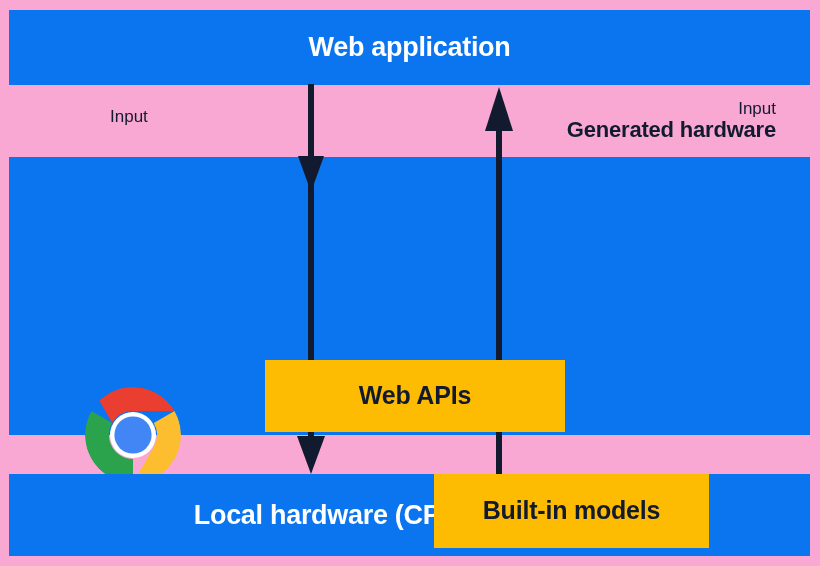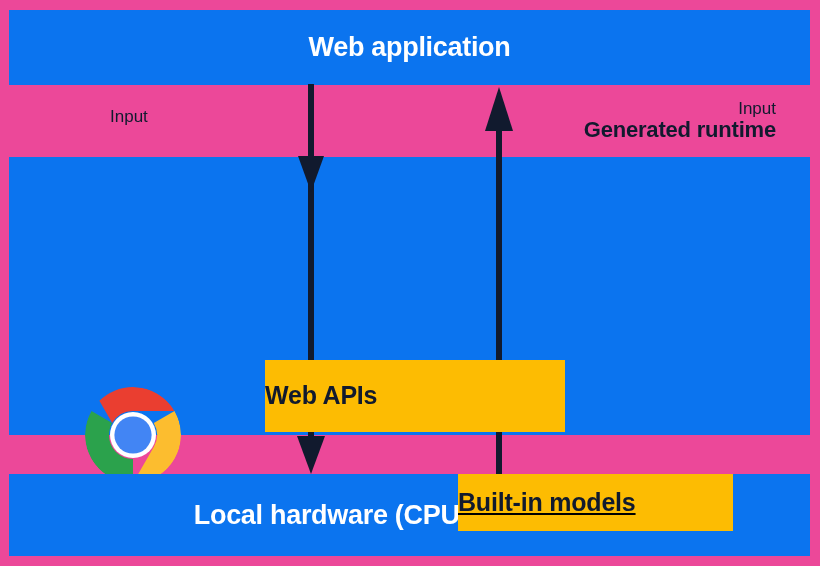--- a/index.html
+++ b/index.html
@@ -10,21 +10,21 @@
   body {
     width: 820px;
     height: 566px;
     font-family: "Liberation Sans", sans-serif;
     overflow: hidden;
   }
   #diagram {
     position: relative;
     width: 820px;
     height: 566px;
-    background: #ec4899;
+    background: #f9a8d4;
   }
 
   
   .layer-bar {
     position: absolute;
     background: #0b74ef;
     display: flex;
     align-items: center;
     justify-content: center;
   }
@@ -102,44 +102,43 @@
     width: 32px;
     height: 390px;
   }
 
   
   .yellow-box {
     position: absolute;
     background: #fdbc02;
     display: flex;
     align-items: center;
-    justify-content: flex-start;
+    justify-content: center;
     text-align: center;
   }
   .yellow-box-label {
     color: #111a2e;
     font-weight: 700;
     font-size: 25px;
     line-height: 1.25;
     letter-spacing: -0.2px;
   }
   #web-apis-box {
     left: 256px;
     top: 203px;
     width: 300px;
     height: 72px;
     z-index: 5;
   }
   #builtin-models-box {
-    left: 449px;
+    left: 425px;
     top: 317px;
     width: 275px;
-    height: 57px;
+    height: 74px;
     z-index: 5;
-    text-decoration: underline;
   }
 
   
   #browser-mark {
     position: absolute;
     left: 76px;
     top: 230px;
     width: 96px;
     height: 96px;
   }
@@ -163,21 +162,21 @@
   <div class="layer-bar" id="web-application-bar">
     <span class="layer-bar-label">Web application</span>
   </div>
 
   <div class="io-label" id="input-annotation">
     <span class="io-kicker">Input</span>
   </div>
 
   <div class="io-label" id="output-annotation">
     <span class="io-kicker">Input</span>
-    <span class="io-value">Generated runtime</span>
+    <span class="io-value">Generated hardware</span>
   </div>
 
   <div class="layer-bar" id="browser-panel">
 
     <div id="browser-mark">
       <svg viewBox="0 0 96 96" width="96" height="96" aria-hidden="true">
         <defs>
           <clipPath id="chromeCircle">
             <circle cx="48" cy="48" r="48"></circle>
           </clipPath>

